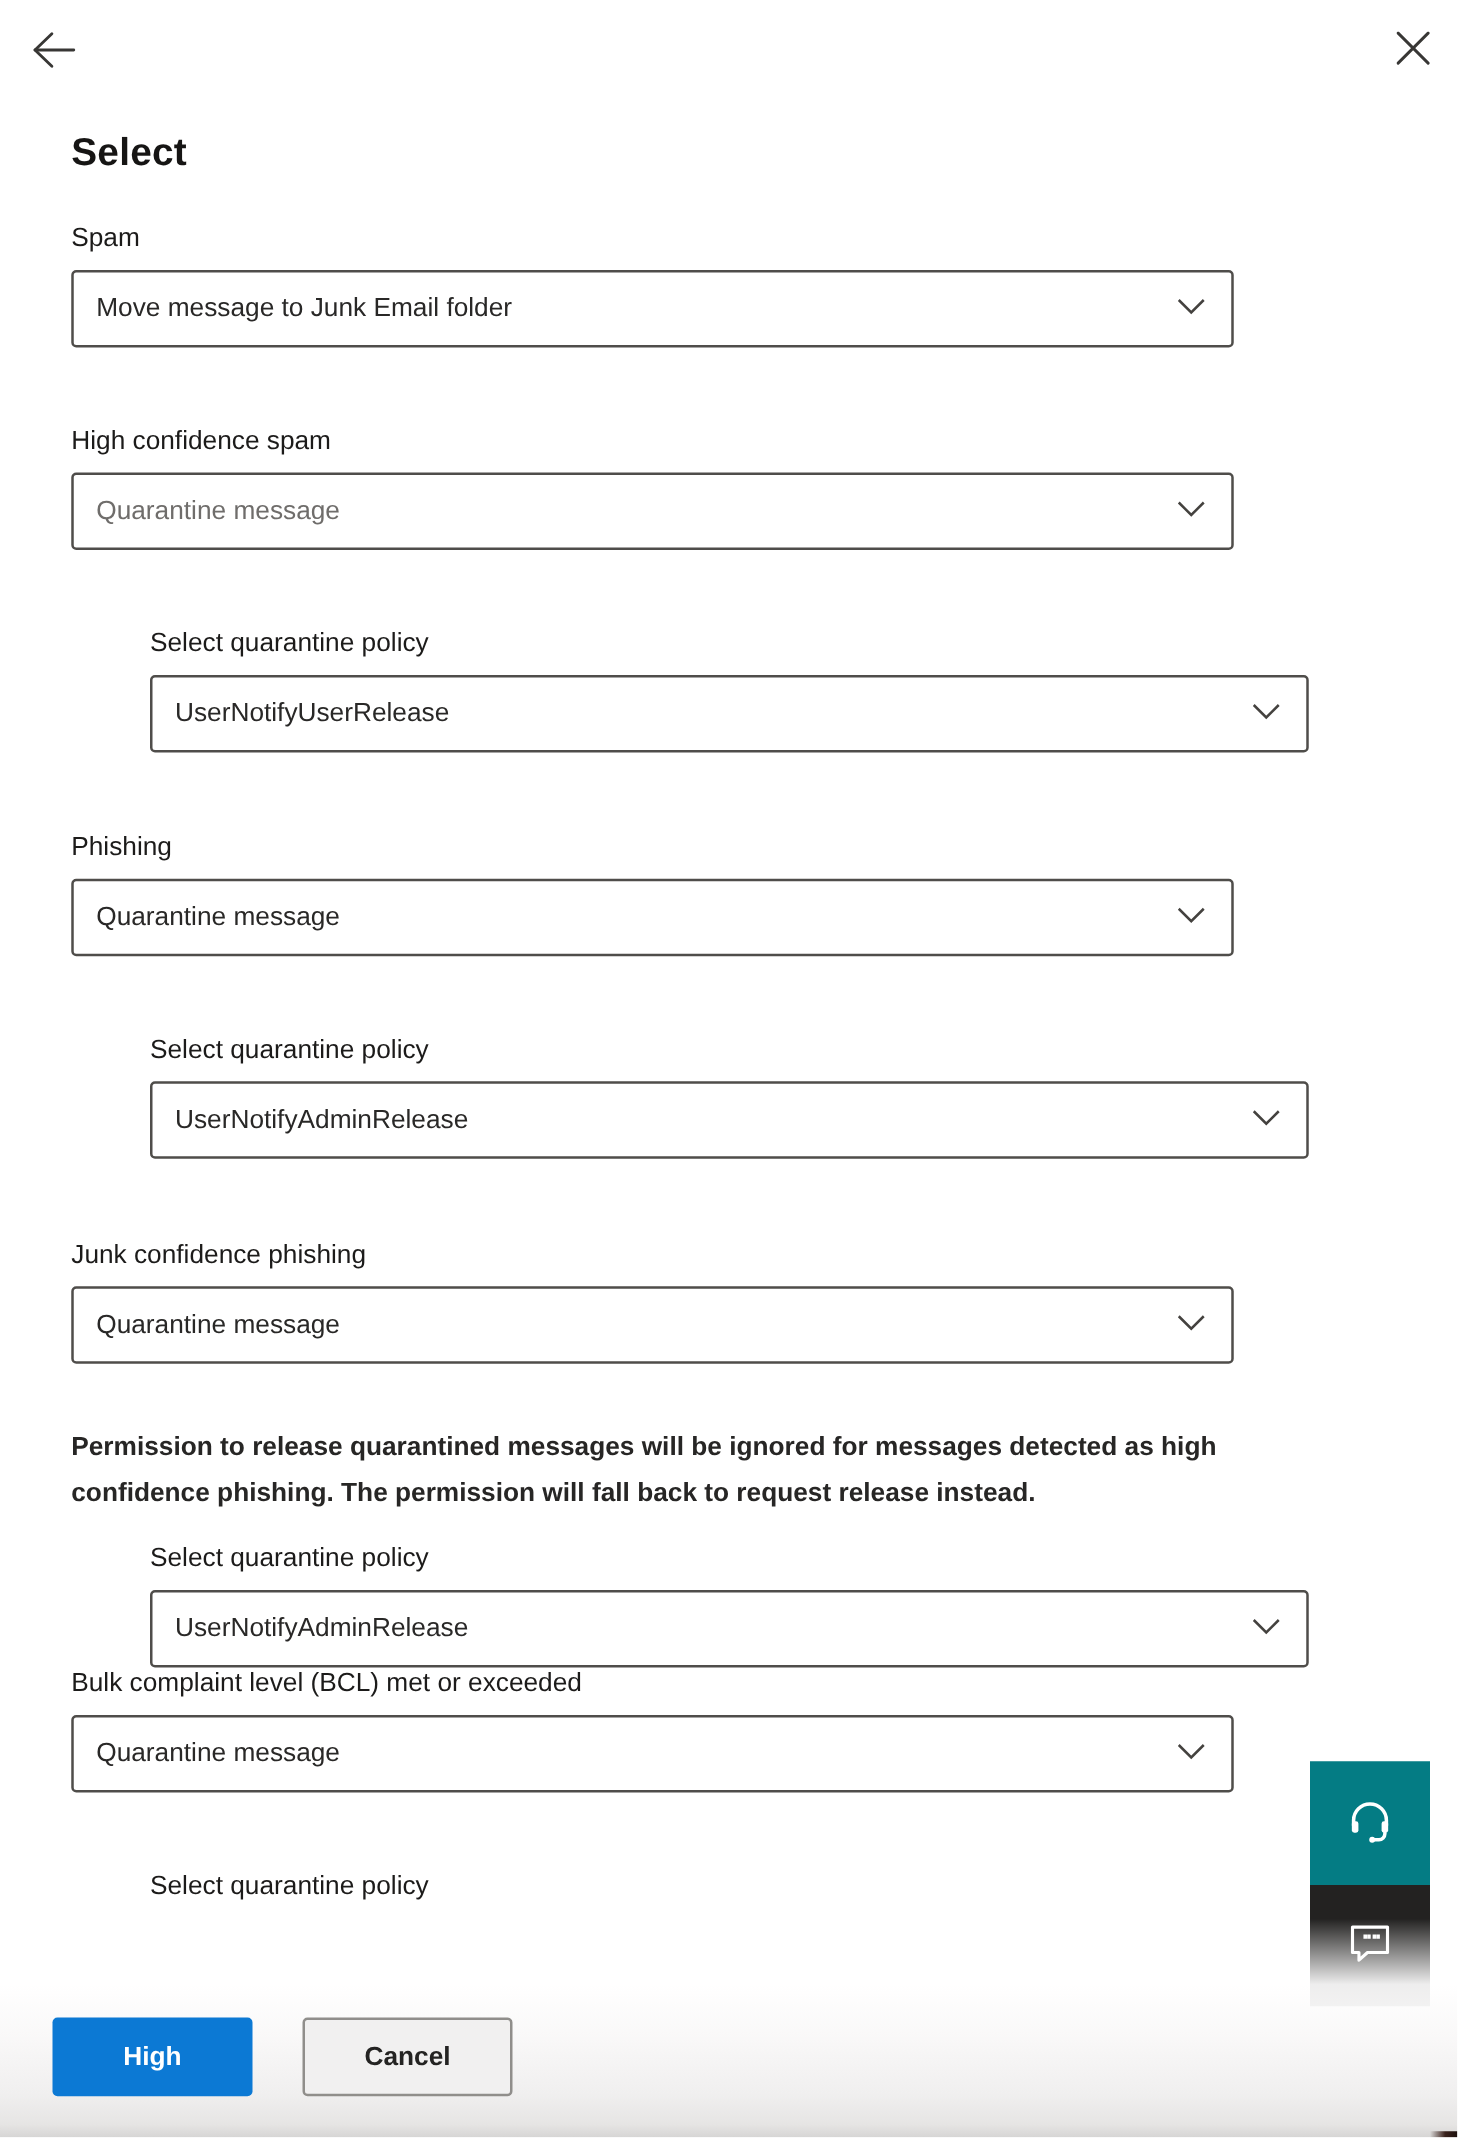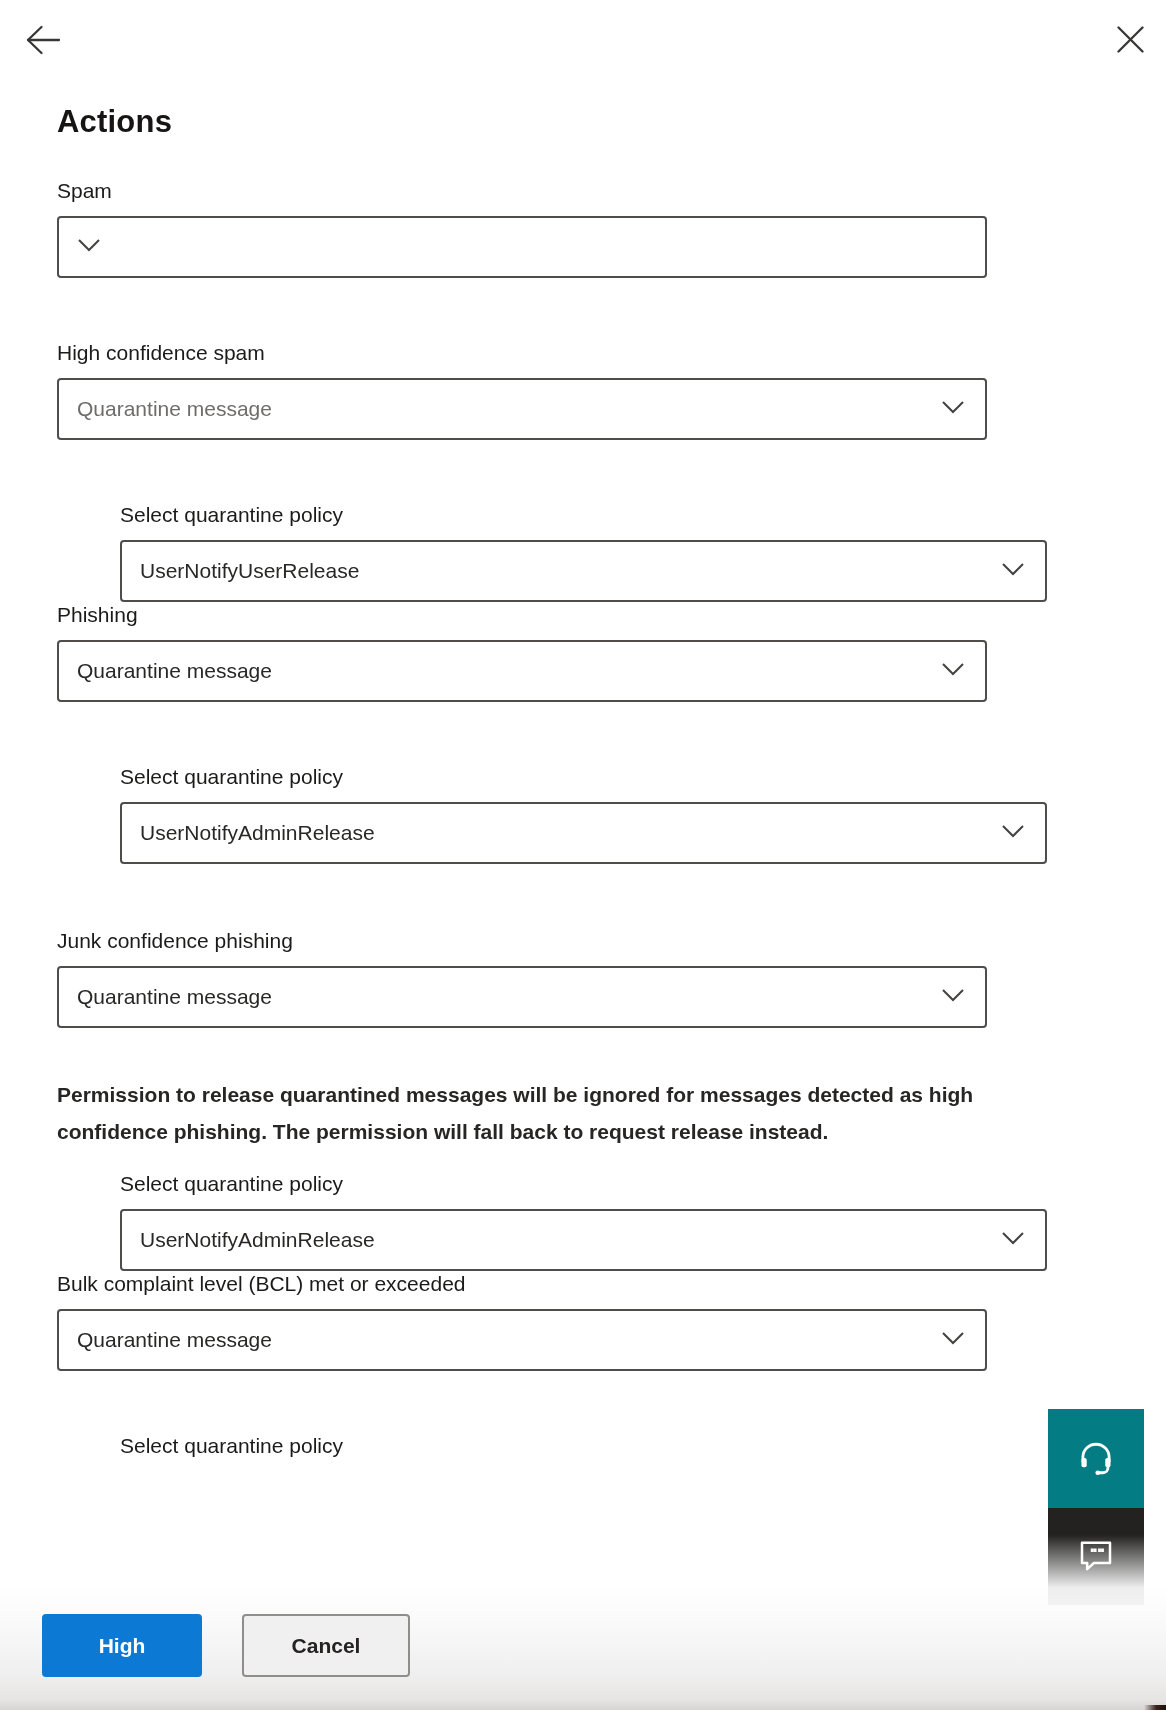--- a/index.html
+++ b/index.html
@@ -31,21 +31,21 @@
   .field.indent { margin-left: 120px; width: 927px; }
 
   .field .label {
     font-size: 21px;
     line-height: 26px;
     font-weight: 400;
     color: #1c1b1a;
   }
   .mt-spam   { margin-top: 37px; }
   .mt-std    { margin-top: 62px; }
-  .mt-phish  { }
+  .mt-phish  { margin-top: 63px; }
   .mt-hcp    { margin-top: 64px; }
   .mt-bcl    { }
   .mt-sqp3   { margin-top: 21px; }
 
   .dropdown {
     margin-top: 12px;
     height: 62px;
     width: 100%;
     background: #ffffff;
     border: 2px solid #4f4d4a;
@@ -150,27 +150,28 @@
   </div>
   <div class="close-btn">
     <span>
       <svg width="27" height="27" viewBox="0 0 27 27" fill="none" stroke="#383735" stroke-width="2.3" stroke-linecap="round">
         <path d="M1.5 1.5l24 24"></path>
           <path d="M25.5 1.5l-24 24"></path>
       </svg>
     </span>
   </div>
 
-  <h1 class="title">Actions</h1>
+  <h1 class="title">Select</h1>
 
   <div class="content">
 
     <div class="field">
       <div class="label mt-spam">Spam</div>
       <div class="dropdown">
+        <span class="dd-text">Move message to Junk Email folder</span>
         <span class="chevron">
           <svg width="24" height="14" viewBox="0 0 24 14" fill="none" stroke="#44423f" stroke-width="2">
               <path d="M2 2l10 10L22 2"></path>
             </svg>
         </span>
       </div>
     </div>
 
     <div class="field">
       <div class="label mt-std">High confidence spam</div>

